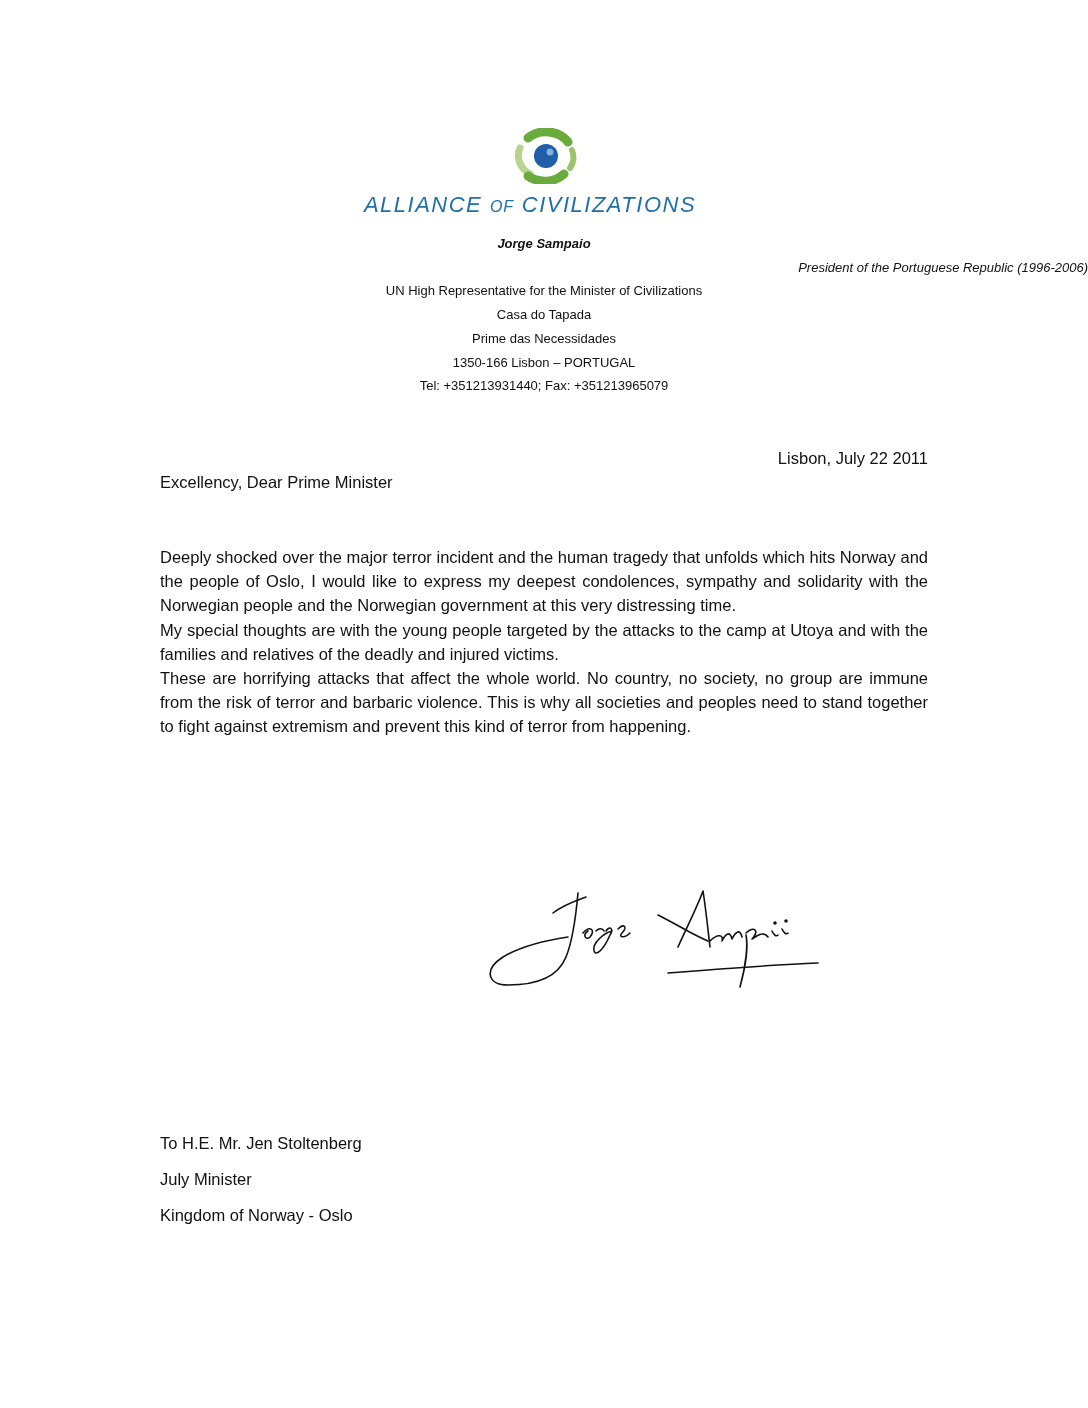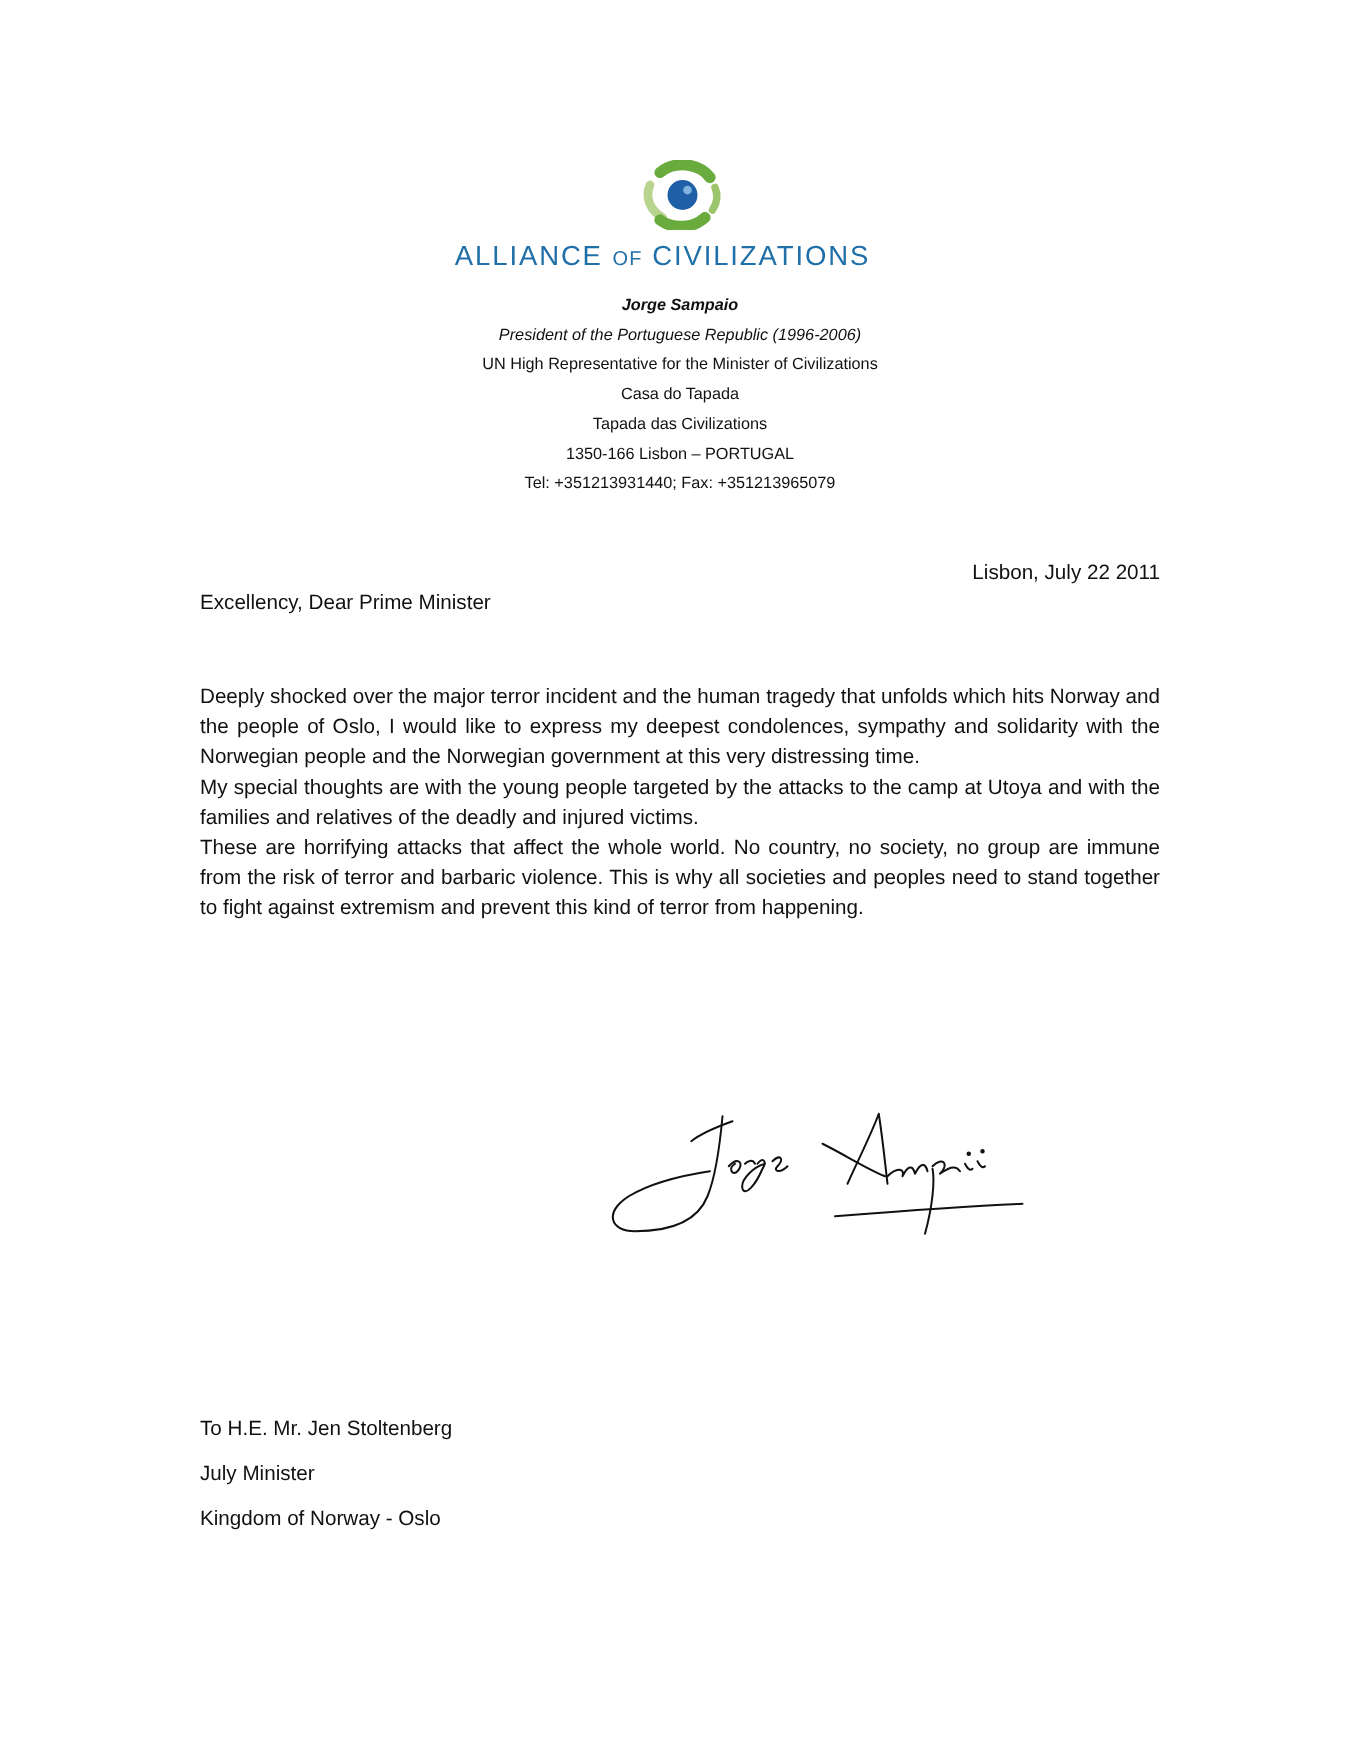--- a/index.html
+++ b/index.html
@@ -1,25 +1,25 @@
 <!DOCTYPE html>
 <html><head>
   <meta charset="utf-8">
   <style>
     html, body { margin: 0; padding: 0; background: #ffffff; }
     body { width: 1088px; height: 1408px; position: relative; overflow: hidden;
            font-family: "Liberation Sans", sans-serif; color: #111; }
     .logo { position: absolute; left: 508px; top: 128px; width: 76px; height: 56px; }
     .org-name { position: absolute; top: 192px; left: 0; width: 1060px; text-align: center;
-                font-size: 22px; letter-spacing: 1.5px; color: #1f6fa8; }
+                font-size: 22px; letter-spacing: 1.5px; color: #1f6fa8; font-style: italic; }
     .org-name .small { font-size: 16px; letter-spacing: 1px; }
     .header { position: absolute; top: 232px; left: 0; width: 1088px; text-align: center;
               font-size: 13px; line-height: 23.7px; }
     .header .name { font-weight: bold; font-style: italic; }
-    .header .title { font-style: italic; }
+    .header .title { font-style: italic; text-align: right; }
     .date { position: absolute; top: 449px; right: 160px; font-size: 16.5px; }
     .salutation { position: absolute; top: 473px; left: 160px; font-size: 16.5px; }
     .body-text { position: absolute; top: 545px; left: 160px; width: 768px;
                  font-size: 16.5px; line-height: 24.2px; text-align: justify; }
     .body-text p { margin: 0; }
     .signature { position: absolute; left: 478px; top: 885px; width: 345px; height: 110px; }
     .recipient { position: absolute; top: 1125px; left: 160px; font-size: 16.5px; line-height: 36px; }
   </style>
 </head>
 <body>
@@ -39,21 +39,21 @@
   <span>ALLIANCE</span>
   <span class="small">OF</span>
   <span>CIVILIZATIONS</span>
 </div>
 
 <div class="header">
   <div class="name">Jorge Sampaio</div>
   <div class="title">President of the Portuguese Republic (1996-2006)</div>
   <div>UN High Representative for the Minister of Civilizations</div>
   <div>Casa do Tapada</div>
-  <div>Tapada das Civilizations</div>
+  <div>Prime das Necessidades</div>
   <div>1350-166 Lisbon – PORTUGAL</div>
   <div>Tel: +351213931440; Fax: +351213965079</div>
 </div>
 
 <div class="date">Lisbon, July 22 2011</div>
 <div class="salutation">Excellency, Dear Prime Minister</div>
 
 <div class="body-text">
   <p>Deeply shocked over the major terror incident and the human tragedy that unfolds which hits Norway and the people of Oslo, I would like to express my deepest condolences, sympathy and solidarity with the Norwegian people and the Norwegian government at this very distressing time.</p>
   <p>My special thoughts are with the young people targeted by the attacks to the camp at Utoya and with the families and relatives of the deadly and injured victims.</p>

